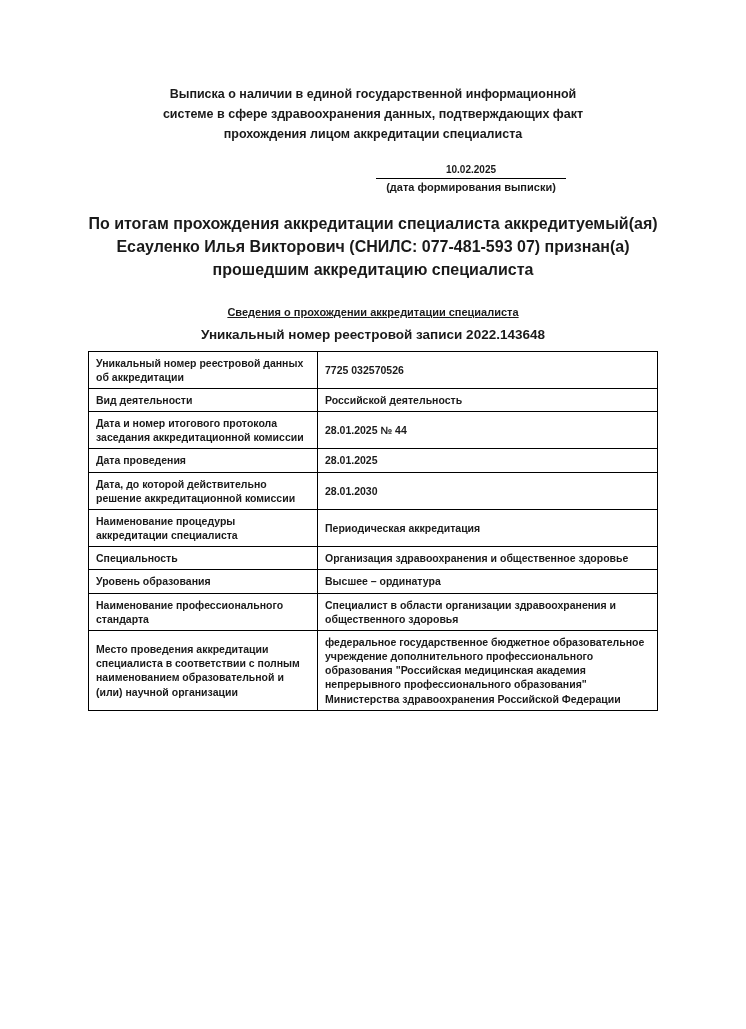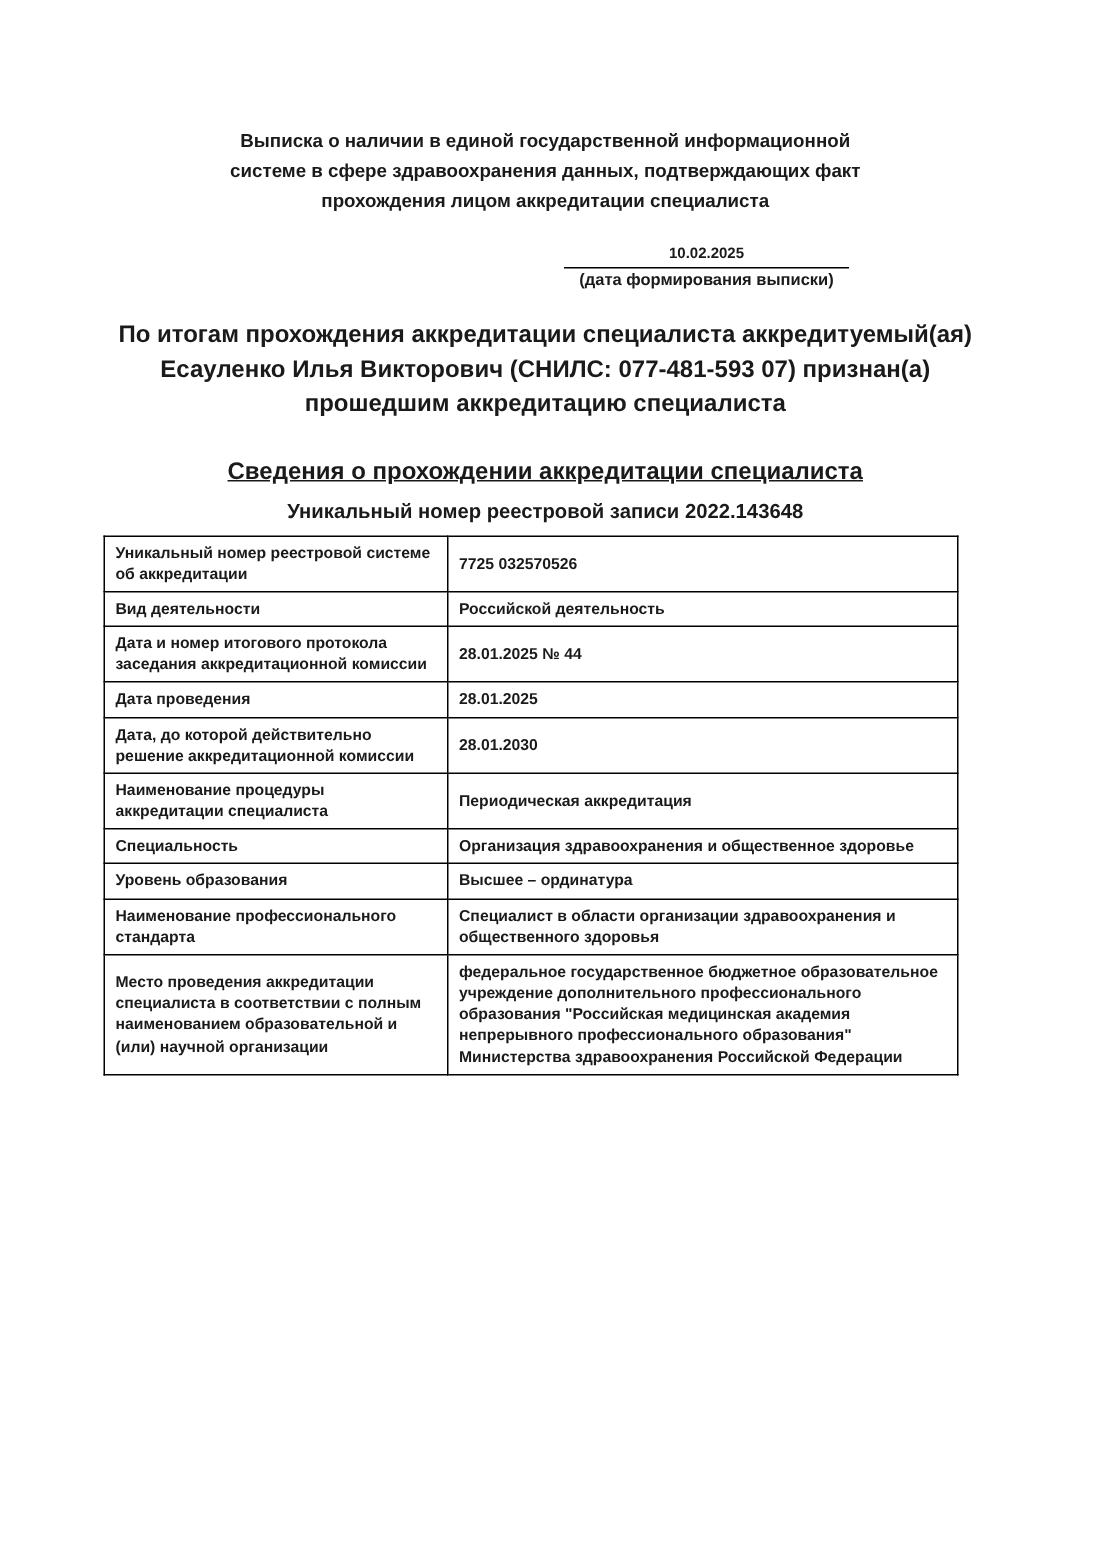--- a/index.html
+++ b/index.html
@@ -12,21 +12,21 @@
     height: 1029px;
     font-family: "Liberation Sans", "DejaVu Sans", sans-serif;
     color: #1a1a1a;
     position: relative;
     overflow: hidden;
   }
   .page {
     box-sizing: border-box;
     width: 746px;
     height: 811px;
-    padding: 84px 88px 0 69px;
+    padding: 84px 88px 0 88px;
   }
   .doc-title {
     font-size: 12.5px;
     font-weight: bold;
     text-align: center;
     line-height: 1.6;
     max-width: 430px;
     margin: 0 auto;
   }
   .date-block {
@@ -46,21 +46,21 @@
     white-space: nowrap;
   }
   .intro-paragraph {
     font-size: 16px;
     font-weight: bold;
     text-align: center;
     line-height: 1.45;
     margin: 19px 0 0 0;
   }
   .section-heading {
-    font-size: 16px;
+    font-size: 11px;
     font-weight: bold;
     text-align: center;
     text-decoration: underline;
     margin: 24px 0 0 0;
   }
   .registry-heading {
     font-size: 13.5px;
     font-weight: bold;
     text-align: center;
     margin: 9px 0 0 0;
@@ -97,21 +97,21 @@
 
   <p class="intro-paragraph">По итогам прохождения аккредитации специалиста аккредитуемый(ая) Есауленко Илья Викторович (СНИЛС: 077-481-593 07) признан(а) прошедшим аккредитацию специалиста</p>
 
   <div class="section-heading">Сведения о прохождении аккредитации специалиста</div>
 
   <div class="registry-heading">Уникальный номер реестровой записи 2022.143648</div>
 
   <table class="acc-table">
     <tbody>
         <tr>
-          <td class="label-cell">Уникальный номер реестровой системе об аккредитации</td>
+          <td class="label-cell">Уникальный номер реестровой данных об аккредитации</td>
           <td class="value-cell">7725 032570526</td>
         </tr>
         <tr>
           <td class="label-cell">Вид деятельности</td>
           <td class="value-cell">Российской деятельность</td>
         </tr>
         <tr>
           <td class="label-cell">Дата и номер итогового протокола заседания аккредитационной комиссии</td>
           <td class="value-cell">28.01.2025 № 44</td>
         </tr>

